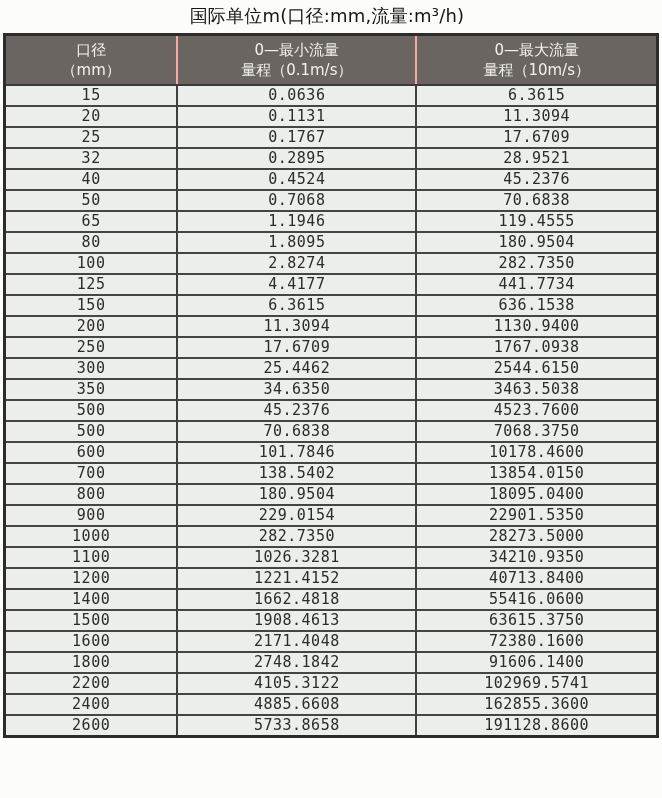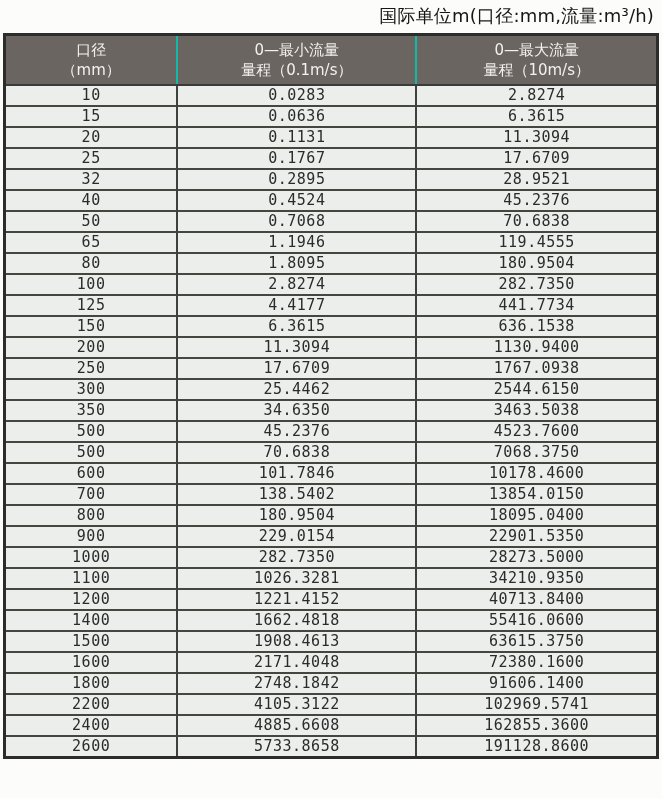--- a/index.html
+++ b/index.html
@@ -8,21 +8,21 @@
     background: #fcfcfb;
     font-family: "DejaVu Sans", sans-serif;
   }
   .page {
     position: relative;
     width: 662px;
     height: 798px;
     overflow: hidden;
   }
   .unit-note {
-    text-align: right;
+    text-align: center;
     padding: 4px 8px 5px 0;
     font-size: 18px;
     line-height: 24px;
     color: #161616;
     letter-spacing: 0.2px;
   }
   table.flow-table {
     width: 656px;
     margin-left: 3px;
     border-collapse: collapse;
@@ -37,21 +37,21 @@
     background: #6a6561;
     color: #f2f1ee;
     font-weight: normal;
     font-size: 15px;
     line-height: 20px;
     height: 50px;
     text-align: center;
     vertical-align: middle;
     border-bottom: 2px solid #3a3a38;
   }
-  thead th + th { border-left: 2px solid #14b8a6; }
+  thead th + th { border-left: 2px solid #fca5a5; }
   .th-line { display: block; }
   tbody td {
     background: #eceeeb;
     color: #2b2b2b;
     font-family: "DejaVu Sans Mono", monospace;
     font-size: 15px;
     letter-spacing: 0.5px;
     text-align: center;
     vertical-align: middle;
     height: 19.5px;
@@ -86,25 +86,20 @@
           <span class="th-line">量程（0.1m/s）</span>
         </th>
         <th>
           <span class="th-line">0—最大流量</span>
           <span class="th-line">量程（10m/s）</span>
         </th>
       </tr>
     </thead>
     <tbody>
         <tr>
-          <td>10</td>
-          <td>0.0283</td>
-          <td>2.8274</td>
-        </tr>
-        <tr>
           <td>15</td>
           <td>0.0636</td>
           <td>6.3615</td>
         </tr>
         <tr>
           <td>20</td>
           <td>0.1131</td>
           <td>11.3094</td>
         </tr>
         <tr>

